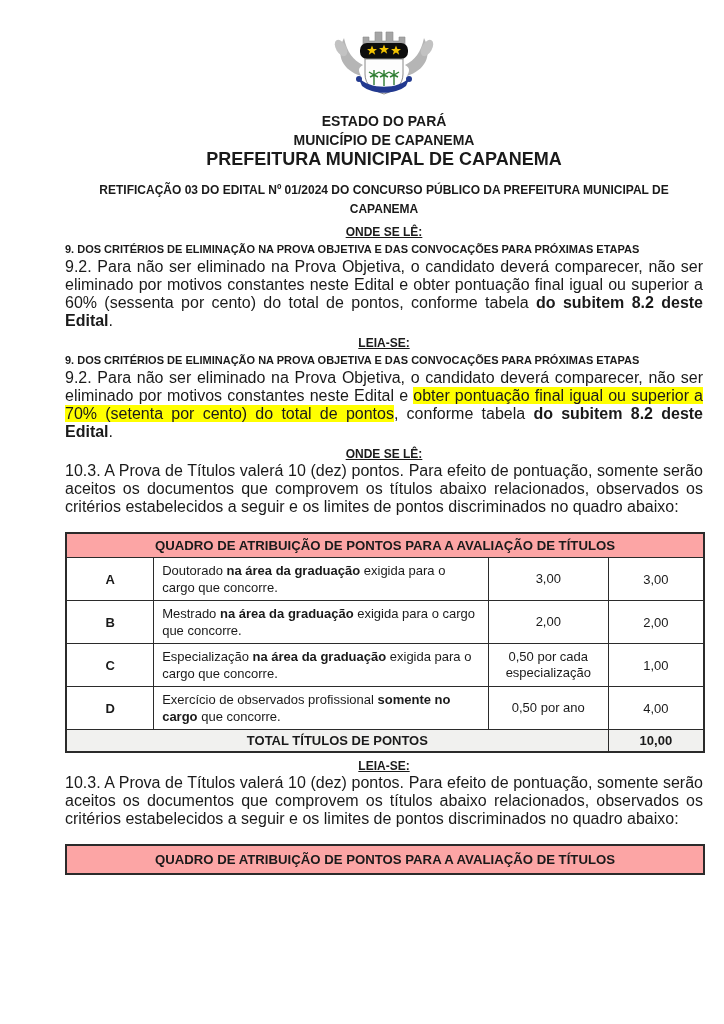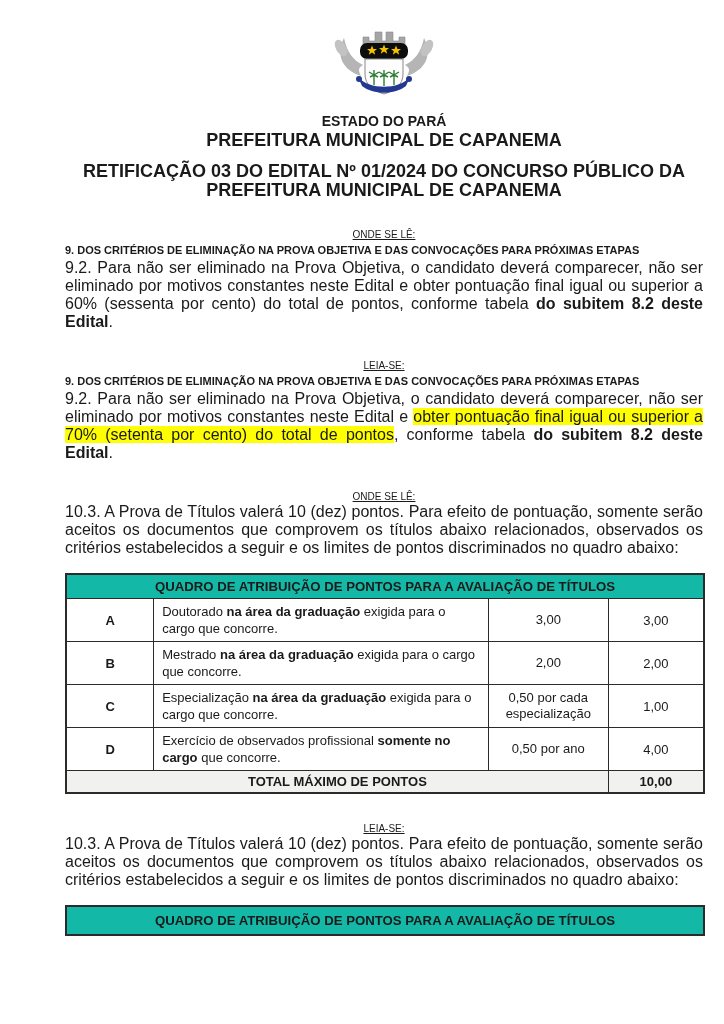--- a/index.html
+++ b/index.html
@@ -15,27 +15,27 @@
 
   .crest-wrap { text-align: center; margin-bottom: 6px; }
   .crest-wrap svg { display: inline-block; }
 
   .org-header { text-align: center; font-weight: bold; }
   .org-line1, .org-line2 { font-size: 14px; line-height: 19px; }
   .org-line3 { font-size: 18px; line-height: 19px; }
 
   .doc-title {
     text-align: center; font-weight: bold;
-    font-size: 18px; line-height: 19px;
+    font-size: 12px; line-height: 19px;
     margin: 12px auto 0 auto; max-width: 620px;
   }
 
   .sec-label {
-    text-align: center; font-weight: normal; font-size: 10px;
-    margin-top: 29px; margin-bottom: 1px;
+    text-align: center; font-weight: bold; font-size: 12px;
+    margin-top: 6px; margin-bottom: 1px;
   }
   .sec-label span { text-decoration: underline; }
 
   .heading {
     font-weight: bold; font-size: 11px; line-height: 18px;
     text-align: justify; margin: 0;
   }
   .para {
     font-size: 16px; line-height: 18px;
     text-align: justify; margin: 0;
@@ -48,21 +48,21 @@
     margin-top: 16px; font-size: 13px;
     border: 2px solid #2b2b2b;
   }
   table.quadro td {
     border: 1px solid #2b2b2b;
     padding: 3px 8px;
     vertical-align: middle;
   }
   .tbl-title {
     text-align: center; font-weight: bold;
-    background: #14b8a6; padding: 4px 2px !important;
+    background: #fca5a5; padding: 4px 2px !important;
     font-size: 13.2px;
   }
   .col-alinea  { width: 88px;  text-align: center; font-weight: bold; }
   .col-titulo  { width: 336px; text-align: left; line-height: 17px; }
   .col-valor   { width: 120px; text-align: center; line-height: 16px; }
   .col-pont    { width: 96px;  text-align: center; }
   .hdr-cell {
     background: #ececec; font-weight: bold; text-align: center;
     line-height: 17px; padding: 10px 4px !important;
   }
@@ -103,20 +103,21 @@
       </g>
 
       <path d="M29,47 C40,60 70,60 81,47 L77,56 C66,65 44,65 33,56 Z" fill="#22398f"></path>
       <circle cx="30" cy="49" r="3" fill="#22398f"></circle>
       <circle cx="80" cy="49" r="3" fill="#22398f"></circle>
     </svg>
   </div>
 
   <div class="org-header">
     <div class="org-line1">ESTADO DO PARÁ</div>
+    <div class="org-line2">MUNICÍPIO DE CAPANEMA</div>
     <div class="org-line3">PREFEITURA MUNICIPAL DE CAPANEMA</div>
   </div>
 
   <div class="doc-title">RETIFICAÇÃO 03 DO EDITAL Nº 01/2024 DO CONCURSO PÚBLICO DA PREFEITURA MUNICIPAL DE CAPANEMA</div>
 
   <div class="sec-label">
     <span>ONDE SE LÊ:</span>
   </div>
   <p class="heading">9. DOS CRITÉRIOS DE ELIMINAÇÃO NA PROVA OBJETIVA E DAS CONVOCAÇÕES PARA PRÓXIMAS ETAPAS</p>
   <p class="para"><span>9.2. Para não ser eliminado na Prova Objetiva, o candidato deverá comparecer, não ser eliminado por motivos constantes neste Edital e obter pontuação final igual ou superior a 60% (sessenta por cento) do total de pontos, conforme tabela </span><b>do subitem 8.2 deste Edital</b><span>.</span></p>
@@ -155,21 +156,21 @@
       <td class="col-valor">0,50 por cada especialização</td>
       <td class="col-pont">1,00</td>
     </tr>
     <tr class="data-row">
       <td class="col-alinea">D</td>
       <td class="col-titulo"><span>Exercício de observados profissional </span><b>somente no cargo</b><span> que concorre.</span></td>
       <td class="col-valor">0,50 por ano</td>
       <td class="col-pont">4,00</td>
     </tr>
     <tr class="total-row">
-      <td colspan="3">TOTAL MÁXIMO DE PONTOS</td>
+      <td colspan="3">TOTAL TÍTULOS DE PONTOS</td>
       <td>10,00</td>
     </tr>
   </tbody>
     </table>
 
   <div class="sec-label">
     <span>LEIA-SE:</span>
   </div>
   <p class="para">10.3. A Prova de Títulos valerá 10 (dez) pontos. Para efeito de pontuação, somente serão aceitos os documentos que comprovem os títulos abaixo relacionados, observados os critérios estabelecidos a seguir e os limites de pontos discriminados no quadro abaixo:</p>
 

